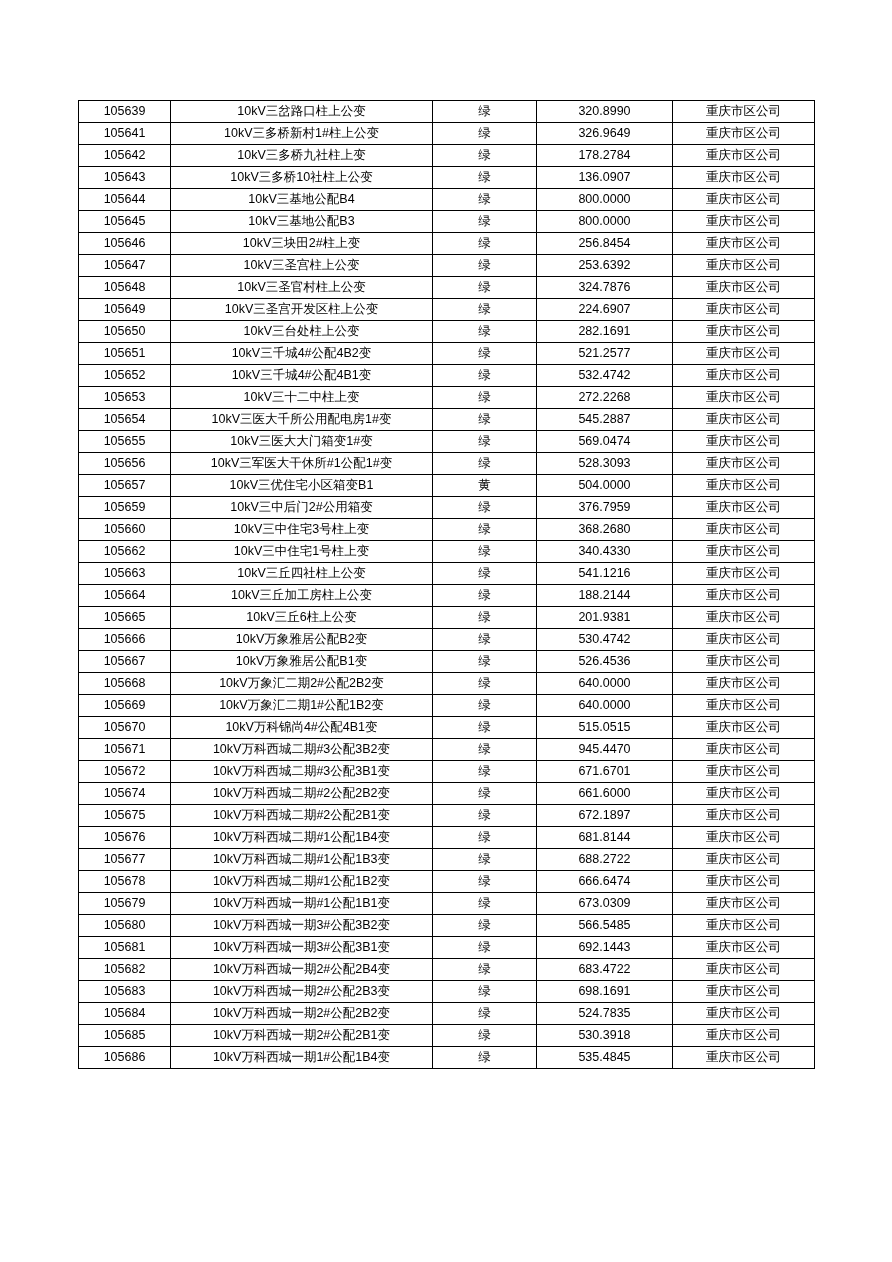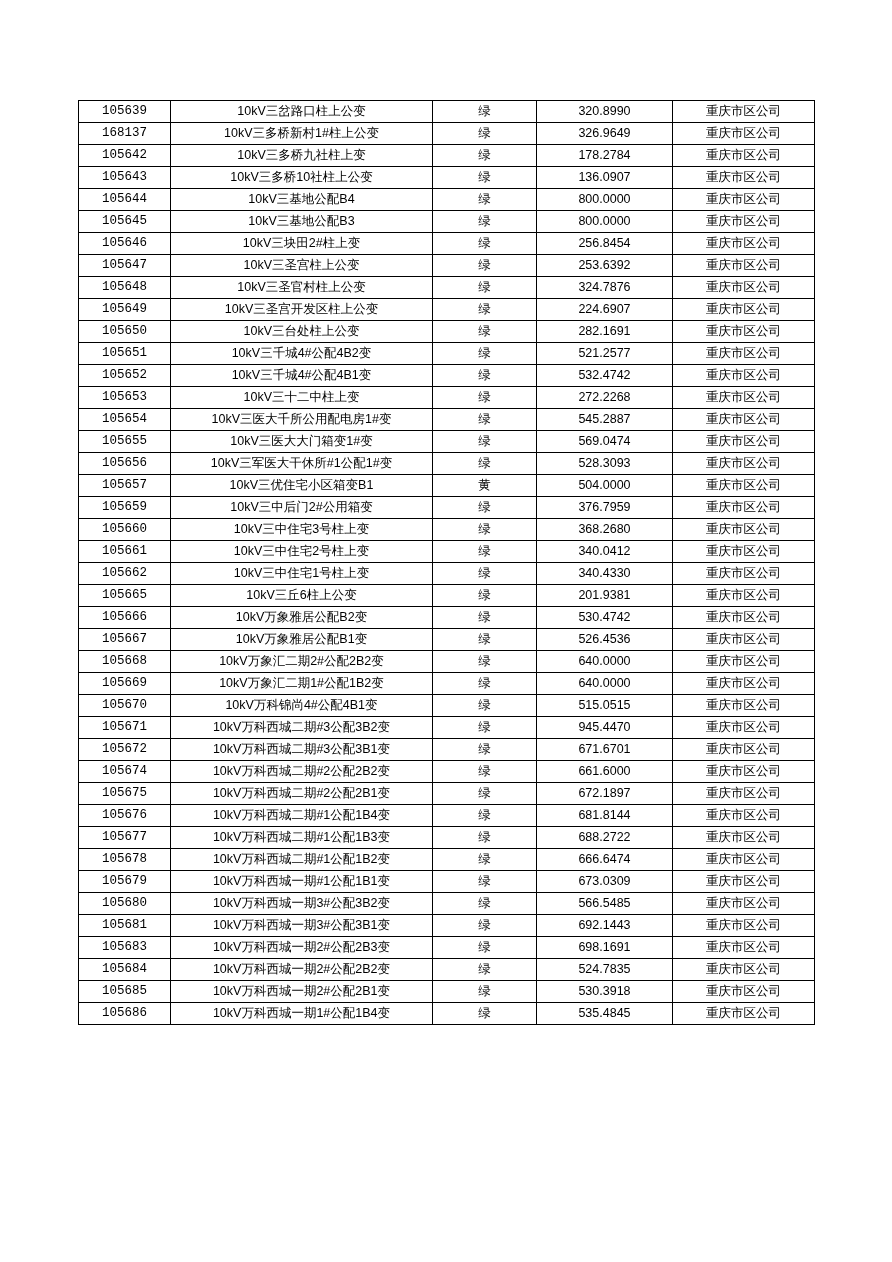--- a/index.html
+++ b/index.html
@@ -42,21 +42,21 @@
     vertical-align: middle;
     white-space: nowrap;
     overflow: hidden;
   }
   col.c-id    { width: 92px; }
   col.c-name  { width: 262px; }
   col.c-color { width: 104px; }
   col.c-value { width: 136px; }
   col.c-org   { width: 142px; }
 
-  td.id-cell    { font-size: 12.5px; font-family: Liberation Mono, monospace; }
+  td.id-cell    { font-size: 12.5px; }
   td.name-cell  { font-size: 12.5px; }
   td.color-cell { font-size: 12.5px; }
   td.value-cell { font-size: 12.5px; }
   td.org-cell   { font-size: 12.5px; }
 </style>
 </head>
 <body>
 
 <div class="page">
   <div class="table-wrap">
@@ -70,21 +70,21 @@
       </colgroup>
       <tbody id="table-body">
           <tr>
             <td class="id-cell">105639</td>
             <td class="name-cell">10kV三岔路口柱上公变</td>
             <td class="color-cell">绿</td>
             <td class="value-cell">320.8990</td>
             <td class="org-cell">重庆市区公司</td>
           </tr>
           <tr>
-            <td class="id-cell">168137</td>
+            <td class="id-cell">105641</td>
             <td class="name-cell">10kV三多桥新村1#柱上公变</td>
             <td class="color-cell">绿</td>
             <td class="value-cell">326.9649</td>
             <td class="org-cell">重庆市区公司</td>
           </tr>
           <tr>
             <td class="id-cell">105642</td>
             <td class="name-cell">10kV三多桥九社柱上变</td>
             <td class="color-cell">绿</td>
             <td class="value-cell">178.2784</td>
@@ -203,34 +203,41 @@
             <td class="org-cell">重庆市区公司</td>
           </tr>
           <tr>
             <td class="id-cell">105660</td>
             <td class="name-cell">10kV三中住宅3号柱上变</td>
             <td class="color-cell">绿</td>
             <td class="value-cell">368.2680</td>
             <td class="org-cell">重庆市区公司</td>
           </tr>
           <tr>
-            <td class="id-cell">105661</td>
-            <td class="name-cell">10kV三中住宅2号柱上变</td>
-            <td class="color-cell">绿</td>
-            <td class="value-cell">340.0412</td>
-            <td class="org-cell">重庆市区公司</td>
-          </tr>
-          <tr>
             <td class="id-cell">105662</td>
             <td class="name-cell">10kV三中住宅1号柱上变</td>
             <td class="color-cell">绿</td>
             <td class="value-cell">340.4330</td>
             <td class="org-cell">重庆市区公司</td>
           </tr>
           <tr>
+            <td class="id-cell">105663</td>
+            <td class="name-cell">10kV三丘四社柱上公变</td>
+            <td class="color-cell">绿</td>
+            <td class="value-cell">541.1216</td>
+            <td class="org-cell">重庆市区公司</td>
+          </tr>
+          <tr>
+            <td class="id-cell">105664</td>
+            <td class="name-cell">10kV三丘加工房柱上公变</td>
+            <td class="color-cell">绿</td>
+            <td class="value-cell">188.2144</td>
+            <td class="org-cell">重庆市区公司</td>
+          </tr>
+          <tr>
             <td class="id-cell">105665</td>
             <td class="name-cell">10kV三丘6柱上公变</td>
             <td class="color-cell">绿</td>
             <td class="value-cell">201.9381</td>
             <td class="org-cell">重庆市区公司</td>
           </tr>
           <tr>
             <td class="id-cell">105666</td>
             <td class="name-cell">10kV万象雅居公配B2变</td>
             <td class="color-cell">绿</td>
@@ -326,20 +333,27 @@
             <td class="name-cell">10kV万科西城一期3#公配3B2变</td>
             <td class="color-cell">绿</td>
             <td class="value-cell">566.5485</td>
             <td class="org-cell">重庆市区公司</td>
           </tr>
           <tr>
             <td class="id-cell">105681</td>
             <td class="name-cell">10kV万科西城一期3#公配3B1变</td>
             <td class="color-cell">绿</td>
             <td class="value-cell">692.1443</td>
+            <td class="org-cell">重庆市区公司</td>
+          </tr>
+          <tr>
+            <td class="id-cell">105682</td>
+            <td class="name-cell">10kV万科西城一期2#公配2B4变</td>
+            <td class="color-cell">绿</td>
+            <td class="value-cell">683.4722</td>
             <td class="org-cell">重庆市区公司</td>
           </tr>
           <tr>
             <td class="id-cell">105683</td>
             <td class="name-cell">10kV万科西城一期2#公配2B3变</td>
             <td class="color-cell">绿</td>
             <td class="value-cell">698.1691</td>
             <td class="org-cell">重庆市区公司</td>
           </tr>
           <tr>

